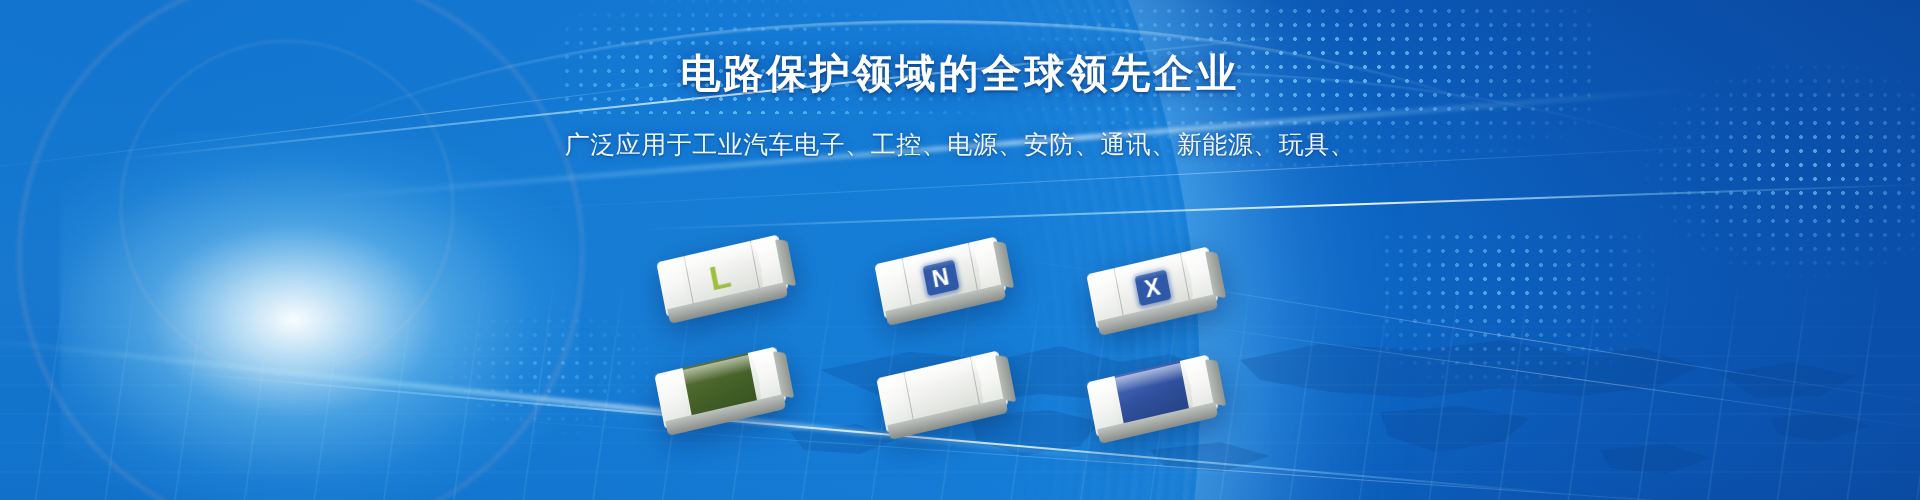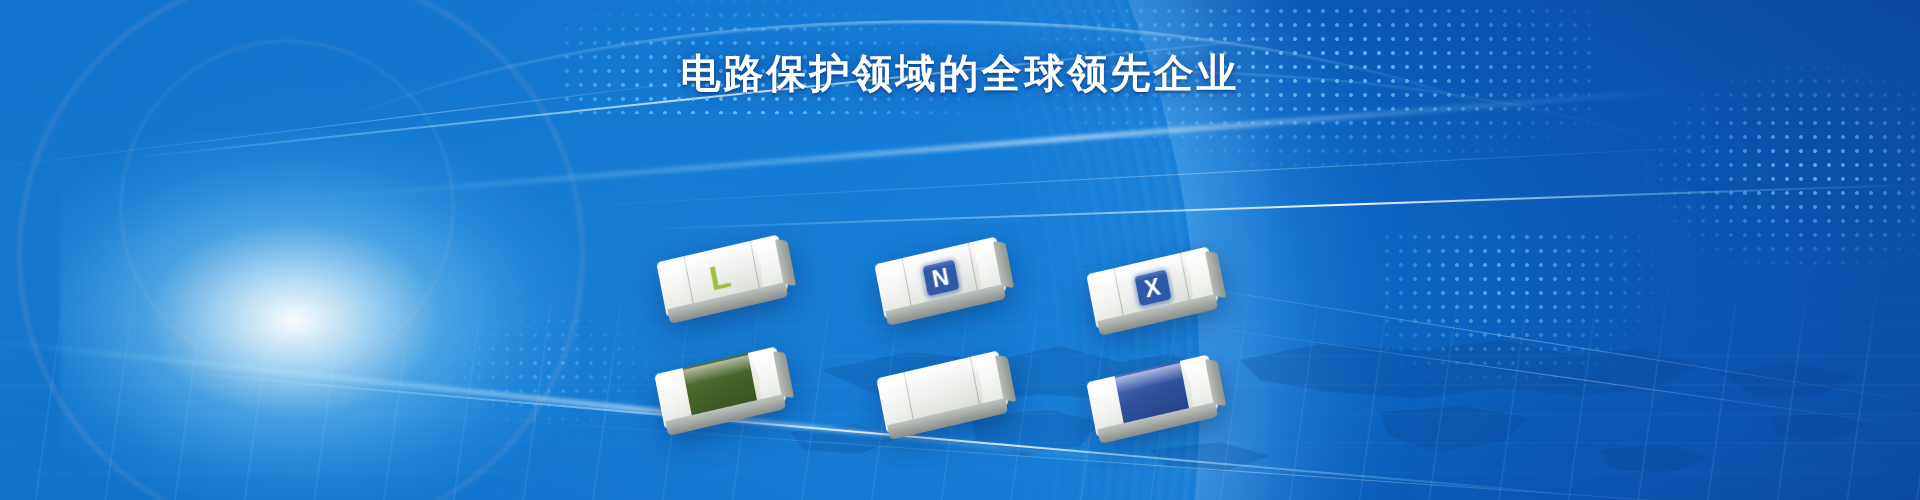--- a/index.html
+++ b/index.html
@@ -399,20 +399,21 @@
   <div class="dots d2"></div>
   <div class="dots d3"></div>
   <div class="dots d4"></div>
   <div class="dots d5"></div>
 
   <div class="vignette"></div>
 
   <div class="copy">
     <h1 class="headline">电路保护领域的全球领先企业</h1>
     <div class="subline">
+      <span class="ln l1">广泛应用于工业汽车电子、工控、电源、安防、通讯、新能源、玩具、</span>
     </div>
   </div>
 
   <div class="chips">
 
     <div class="chip" style="left:660px; top:248px;">
       <div class="body"></div>
       <div class="band plain"></div>
       <div class="cap left"></div>
       <div class="cap right"></div>

